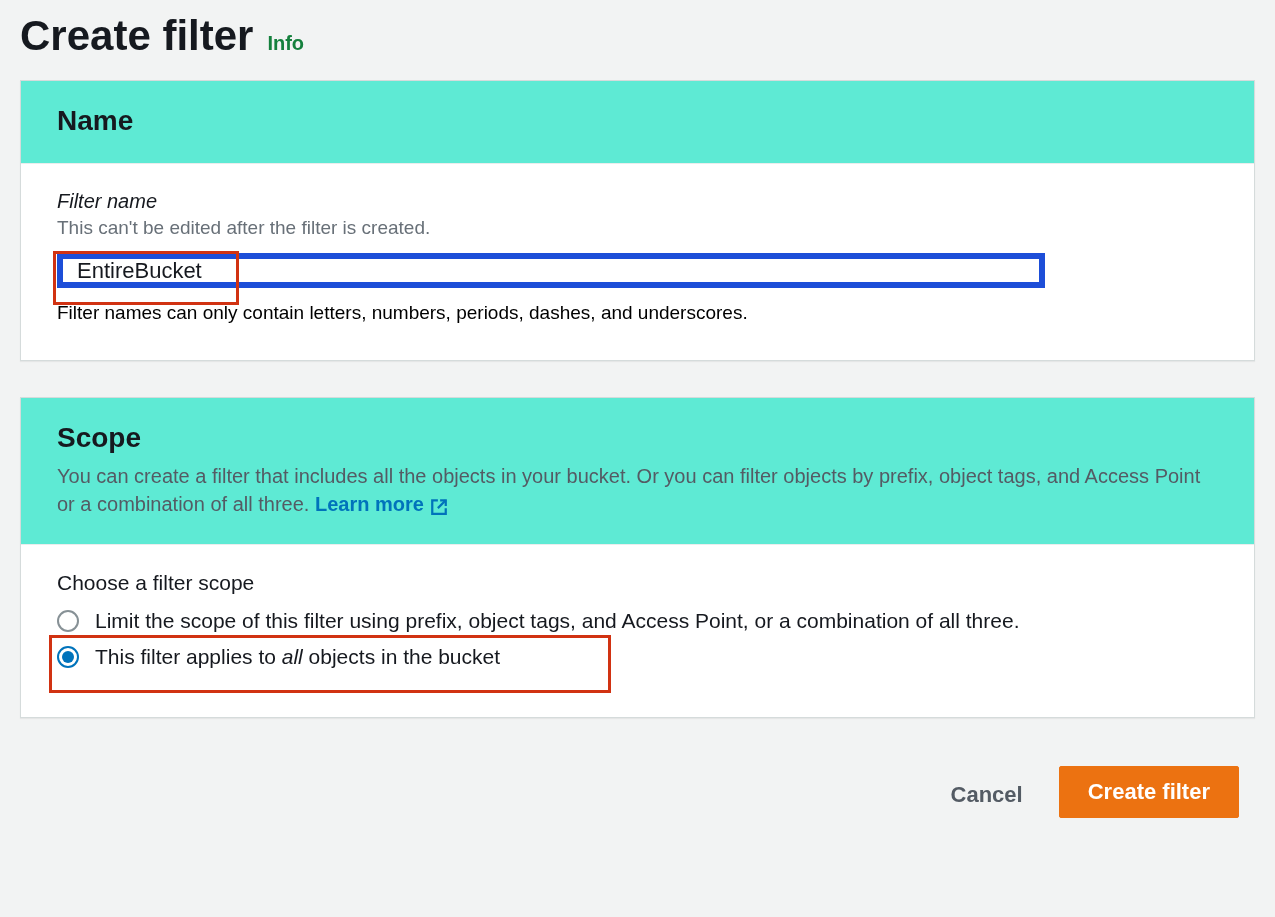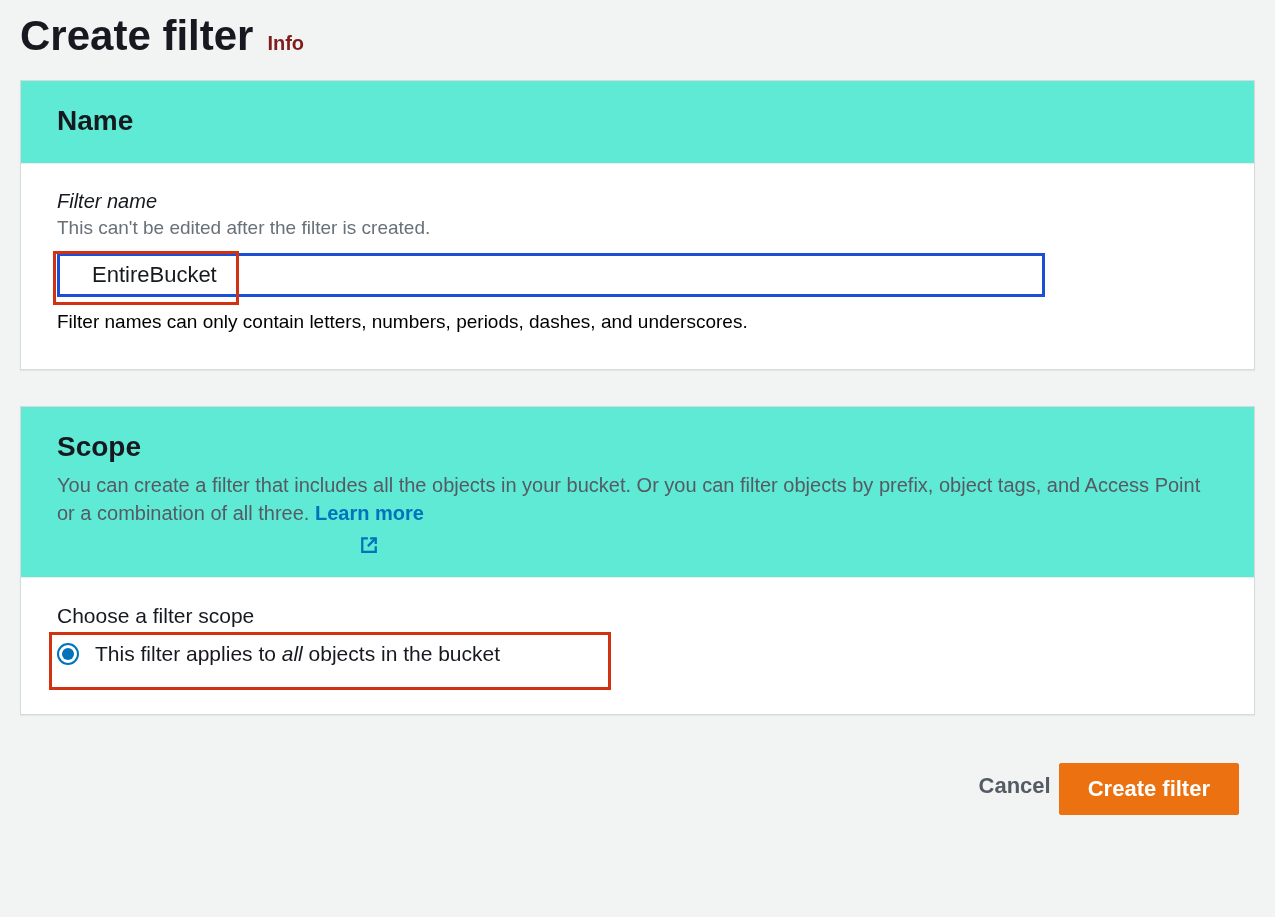--- a/index.html
+++ b/index.html
@@ -20,21 +20,21 @@
       padding: 12px 0 20px 0;
     }
     .page-title {
       font-size: 42px;
       font-weight: 700;
       color: #16191f;
     }
     .info-link {
       font-size: 20px;
       font-weight: 700;
-      color: #7f1d1d;
+      color: #15803d;
       text-decoration: none;
       cursor: pointer;
     }
     .panel {
       background: #fff;
       border: 1px solid #d5dbdb;
       box-shadow: 0 1px 1px rgba(0,0,0,0.05);
       margin-bottom: 36px;
     }
     .panel-header {
@@ -67,25 +67,25 @@
       color: #687078;
       margin-bottom: 14px;
     }
     .input-wrap {
       position: relative;
       width: 100%;
       max-width: 988px;
     }
     .text-input {
       width: 100%;
-      height: 44px;
-      border: 3px solid #1d4ed8;
+      height: 35px;
+      border: 6px solid #1d4ed8;
       outline: none;
       font-size: 22px;
-      padding: 8px 32px;
+      padding: 8px 14px;
       color: #16191f;
       background: #fff;
     }
     .red-box-input {
       position: absolute;
       top: -2px;
       left: -4px;
       width: 186px;
       height: 54px;
       border: 3px solid #d13212;
@@ -97,21 +97,20 @@
       margin-top: 14px;
     }
     .learn-more {
       color: #0073bb;
       font-weight: 700;
       text-decoration: none;
       cursor: pointer;
       display: inline-flex;
       align-items: center;
       gap: 6px;
-      flex-direction: column;
     }
     .ext-icon {
       display: inline-block;
       width: 18px;
       height: 18px;
     }
     .scope-label {
       font-size: 21px;
       color: #16191f;
       margin-bottom: 14px;
@@ -157,21 +156,22 @@
       top: -10px;
       left: -8px;
       width: 562px;
       height: 58px;
       border: 3px solid #d13212;
       pointer-events: none;
     }
     .footer {
       display: flex;
       justify-content: flex-end;
-      align-items: flex-start;
+      align-items: flex-end;
+      gap: 28px;
       padding: 12px 16px 20px 0;
     }
     .cancel-btn {
       font-size: 22px;
       font-weight: 700;
       color: #545b64;
       background: none;
       border: none;
       cursor: pointer;
       padding: 10px 8px;
@@ -220,20 +220,24 @@
               <path fill="none" stroke="#0073bb" stroke-width="2" d="M7 2H2v12h12V9"></path>
               <path fill="none" stroke="#0073bb" stroke-width="2" d="M9 2h5v5"></path>
               <path fill="none" stroke="#0073bb" stroke-width="2" d="M14 2L7 9"></path>
             </svg></span>
         </a>
     </div>
   </div>
   <div class="panel-body">
     <div class="scope-label">Choose a filter scope</div>
 
+    <div class="radio-row">
+      <span class="radio-outer"></span>
+      <span class="radio-text">Limit the scope of this filter using prefix, object tags, and Access Point, or a combination of all three.</span>
+    </div>
 
     <div class="radio-row red-box-radio">
       <span class="radio-outer selected">
           <span class="radio-inner"></span>
         </span>
       <span class="radio-text"><span>This filter applies to </span><span class="ital">all</span><span> objects in the bucket</span></span>
       <div class="red-box-radio-border"></div>
     </div>
   </div>
 </div>

